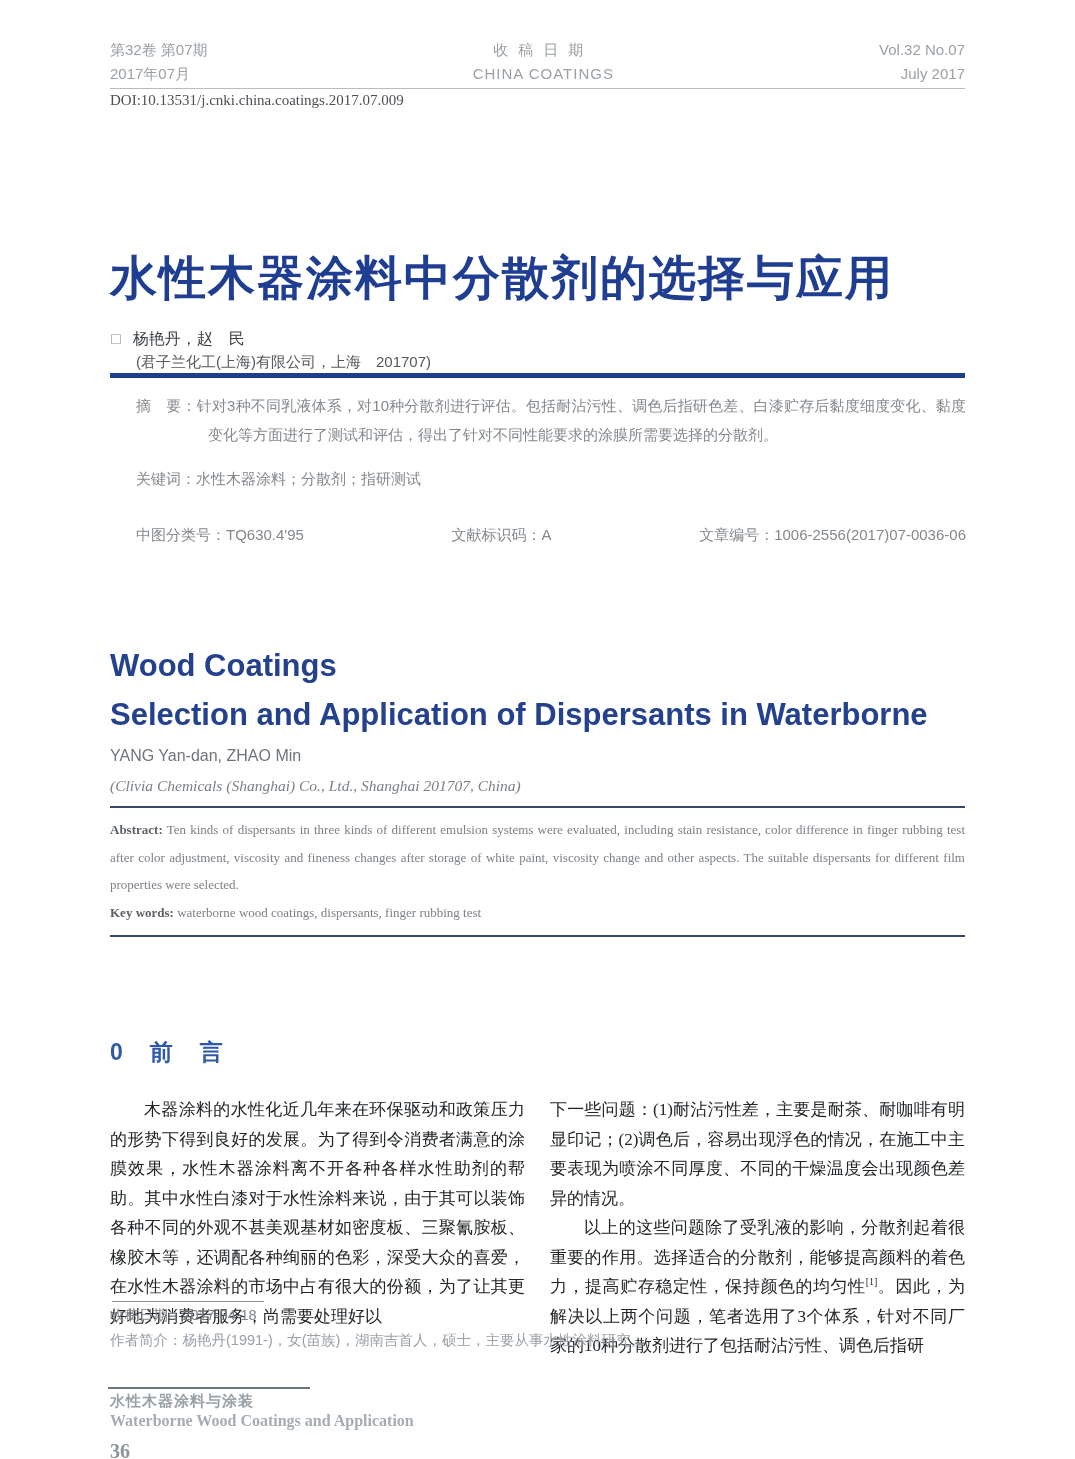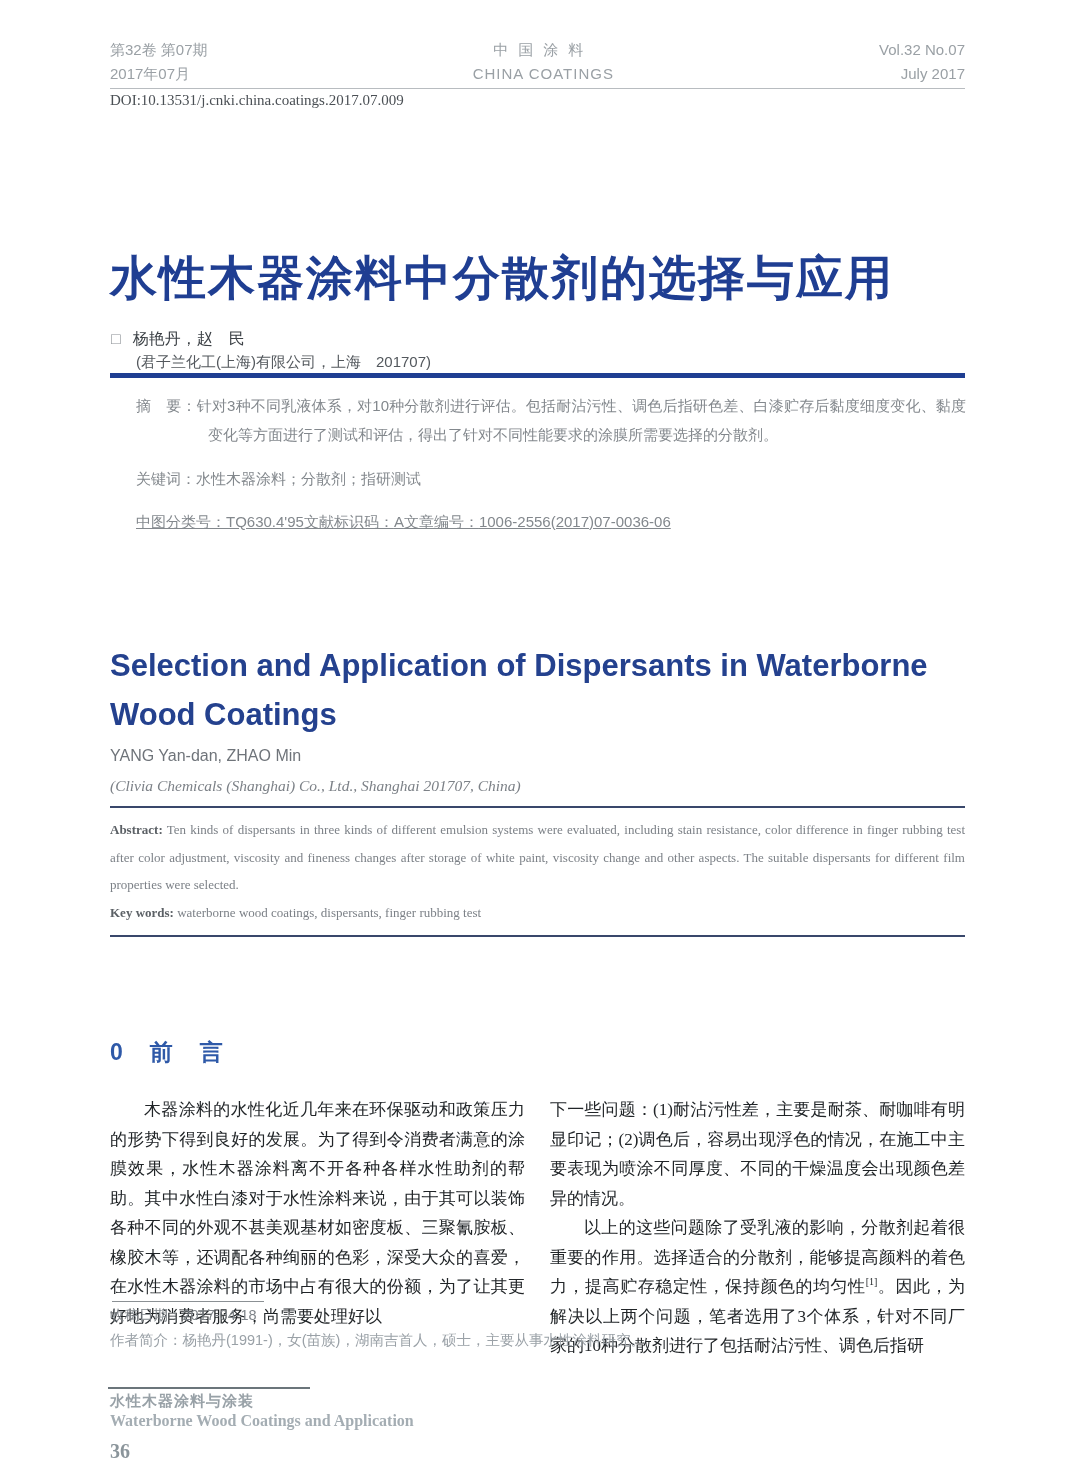--- a/index.html
+++ b/index.html
@@ -48,21 +48,21 @@
     position:absolute; top:373px; left:110px; width:855px; height:5px;
     background:#1f3e92;
   }
   
   .meta-cn {
     position:absolute; top:391px; left:136px; width:830px;
     font-size:15px; color:#83888d; line-height:29px;
   }
   .meta-cn .abstract-p { text-indent:-72px; padding-left:72px; text-align:justify; }
   .meta-cn .keywords-p { margin-top:15px; }
-  .meta-cn .class-row { margin-top:14px; display:flex; width:100%;text-decoration:underline; }
+  .meta-cn .class-row { margin-top:27px; display:flex; justify-content:space-between; width:100%; }
   
   .title-en {
     position:absolute; top:641px; left:110px; width:860px;
     font-size:31px; font-weight:bold; color:#24418e; line-height:49px;
   }
   .authors-en {
     position:absolute; top:747px; left:110px;
     font-size:16px; color:#6f747a;
   }
   .affiliation-en {
@@ -130,21 +130,21 @@
 <body>
 
 <div class="page">
 
   <div class="journal-header">
     <div class="jh-left">
       <div>第32卷 第07期</div>
       <div>2017年07月</div>
     </div>
     <div class="jh-center">
-      <div class="cn">中国涂料</div>
+      <div class="cn">收稿日期</div>
       <div class="en">CHINA COATINGS</div>
     </div>
     <div class="jh-right">
       <div>Vol.32 No.07</div>
       <div>July 2017</div>
     </div>
   </div>
   <div class="header-rule"></div>
   <div class="doi-line">DOI:10.13531/j.cnki.china.coatings.2017.07.009</div>
 
@@ -159,22 +159,22 @@
     <p class="abstract-p"><span>摘　要：</span><span>针对3种不同乳液体系，对10种分散剂进行评估。包括耐沾污性、调色后指研色差、白漆贮存后黏度细度变化、黏度变化等方面进行了测试和评估，得出了针对不同性能要求的涂膜所需要选择的分散剂。</span></p>
     <p class="keywords-p"><span>关键词：</span><span>水性木器涂料；分散剂；指研测试</span></p>
     <div class="class-row">
       <span><span>中图分类号：</span><span>TQ630.4'95</span></span>
       <span><span>文献标识码：</span><span>A</span></span>
       <span><span>文章编号：</span><span>1006-2556(2017)07-0036-06</span></span>
     </div>
   </div>
 
   <h2 class="title-en">
+    <div>Wood Coatings</div>
     <div>Selection and Application of Dispersants in Waterborne</div>
-    <div>Wood Coatings</div>
   </h2>
   <div class="authors-en">YANG Yan-dan, ZHAO Min</div>
   <div class="affiliation-en">(Clivia Chemicals (Shanghai) Co., Ltd., Shanghai 201707, China)</div>
 
   <div class="abstract-en">
     <p><b>Abstract:</b><span> Ten kinds of dispersants in three kinds of different emulsion systems were evaluated, including stain resistance, color difference in finger rubbing test after color adjustment, viscosity and fineness changes after storage of white paint, viscosity change and other aspects. The suitable dispersants for different film properties were selected.</span></p>
     <p class="kw-p"><b>Key words:</b><span> waterborne wood coatings, dispersants, finger rubbing test</span></p>
   </div>
 
   <h3 class="section-heading">0　前　言</h3>

